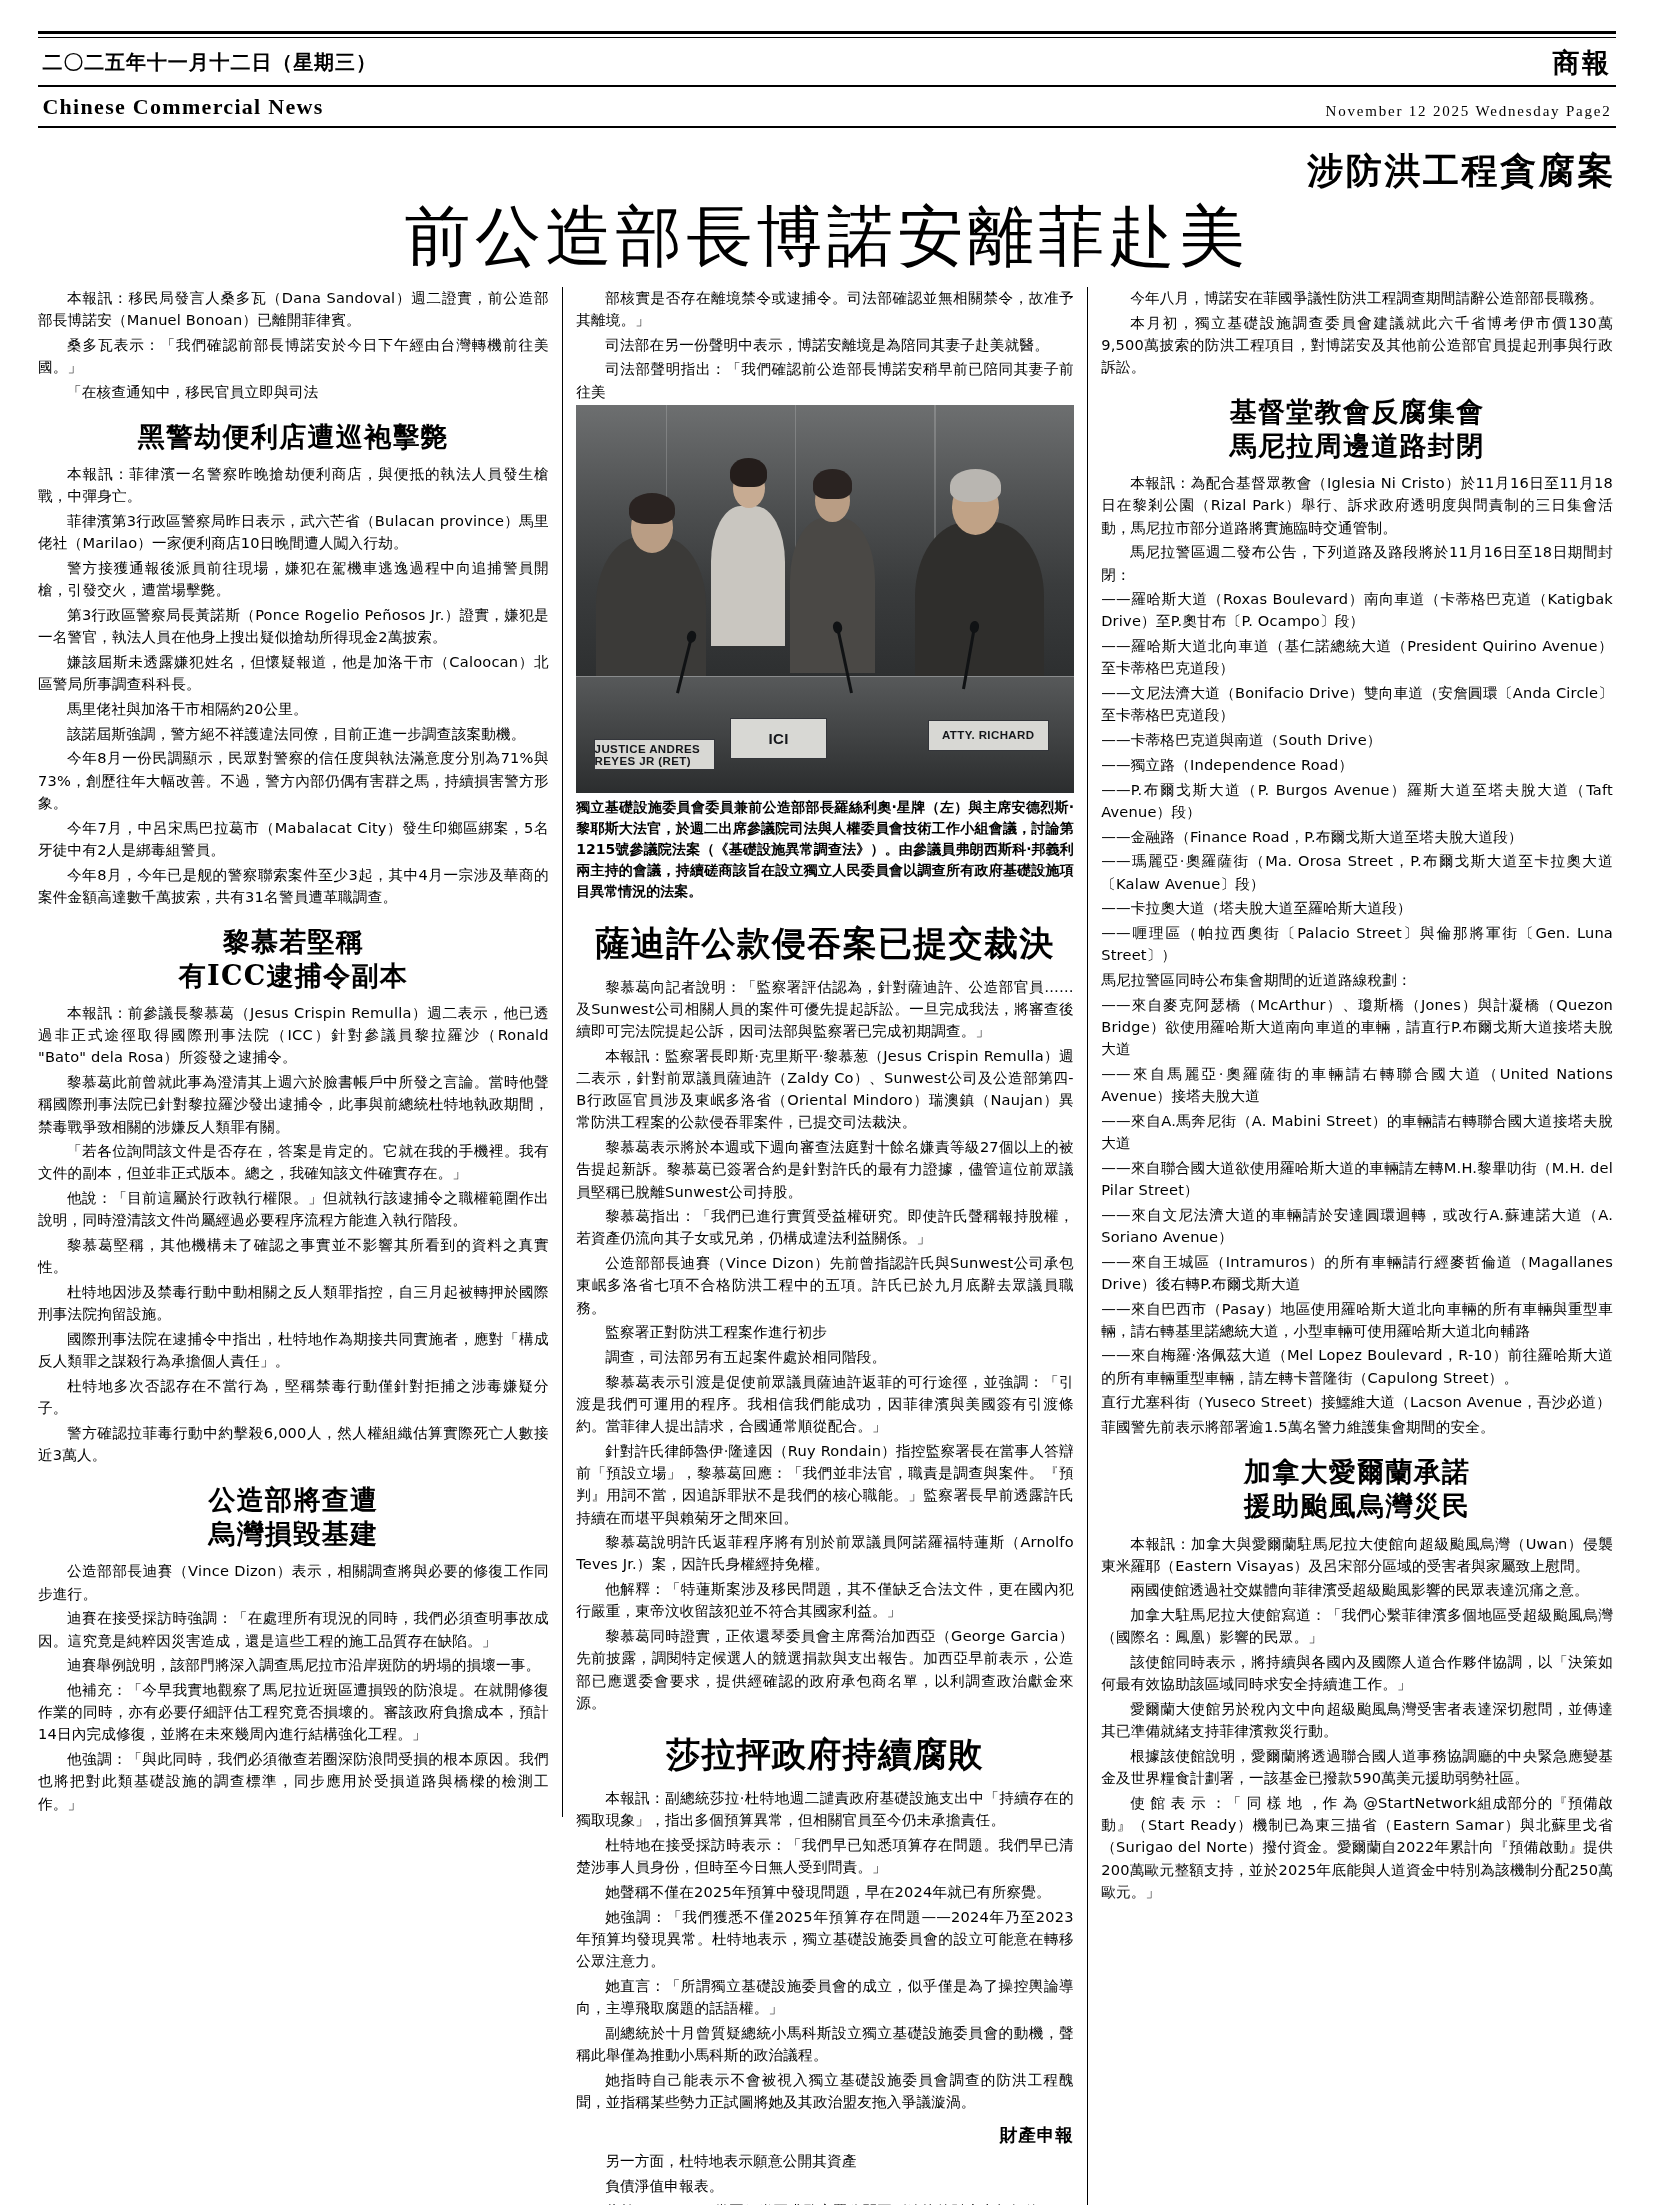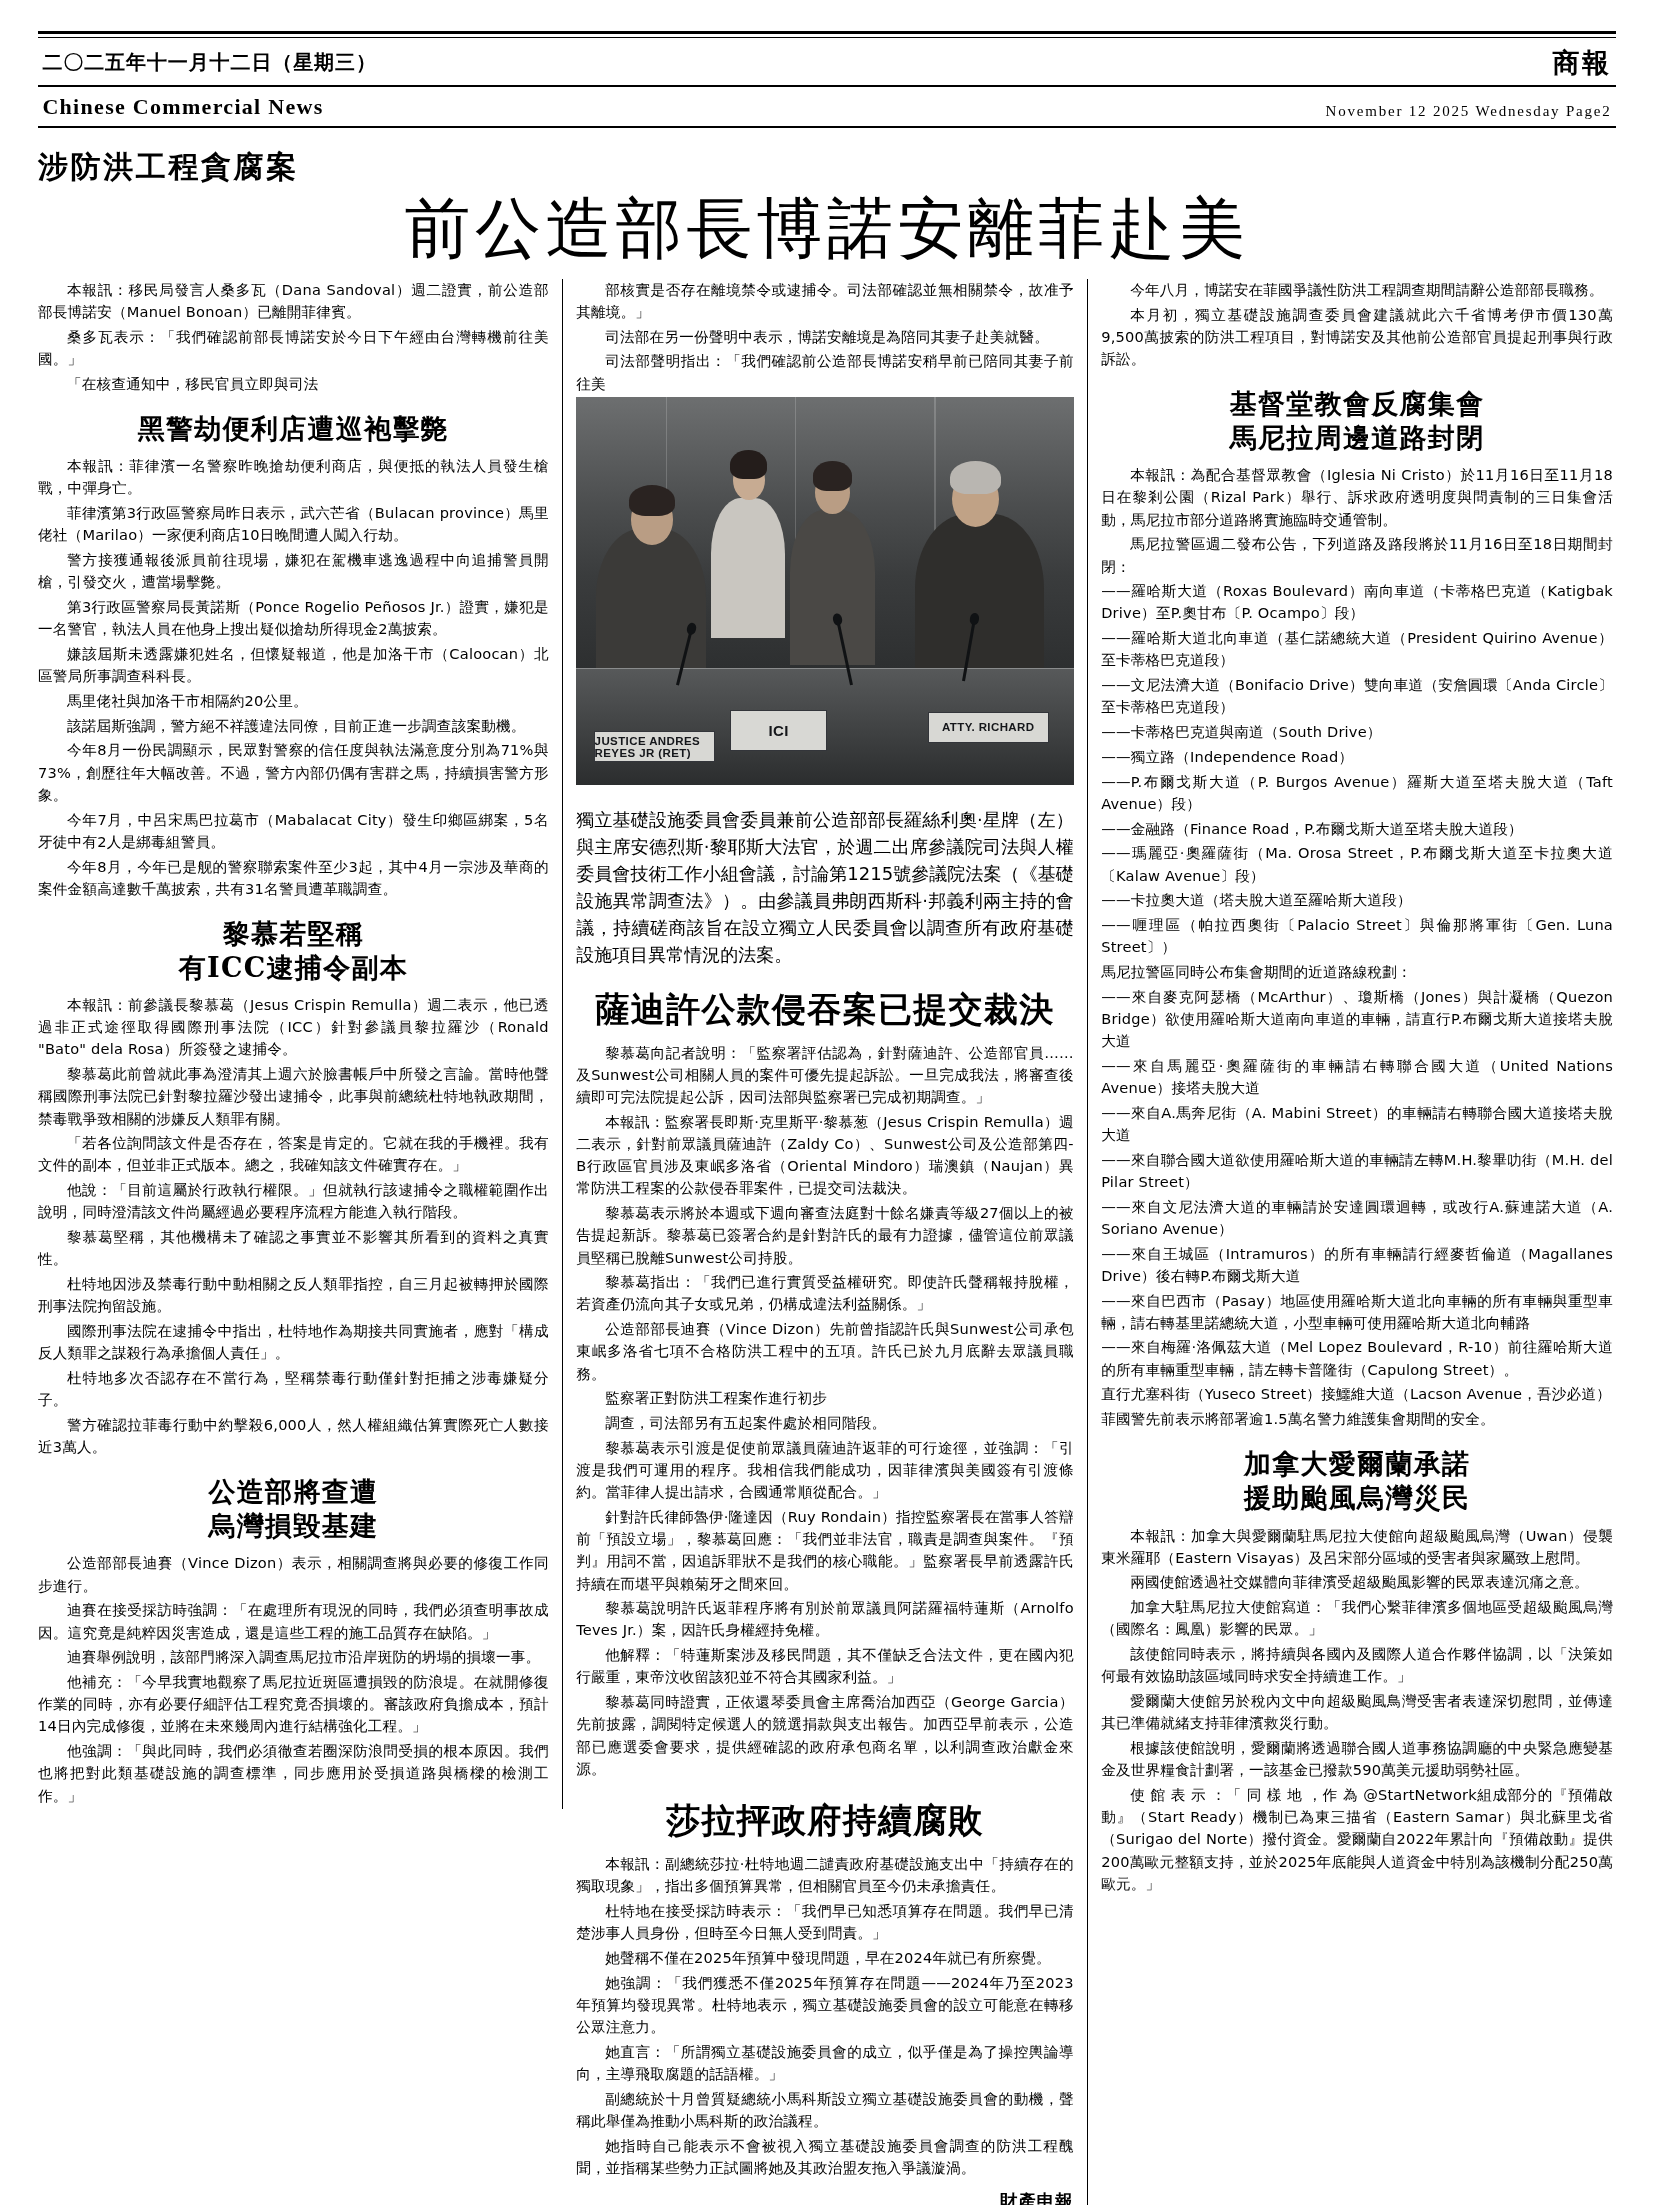--- a/index.html
+++ b/index.html
@@ -42,24 +42,24 @@
     font-size:22px; font-weight:700; letter-spacing:1.3px;
   }
   .subhead-right {
     font-family:"Liberation Serif", serif;
     font-size:15px; letter-spacing:1.8px;
   }
   .rule-thick { height:2.2px; background:#000; margin:0 0 0 0; }
 
   
   .kicker {
-    text-align:left;
+    text-align:right;
     font-family:Liberation Serif, serif;
     font-weight:700;
-    font-size:30px;
+    font-size:36px;
     letter-spacing:2.6px;
     margin:19.4px 0 4.4px 0;
   }
   .headline {
     text-align:center;
     font-family:"DejaVu Serif", serif;
     font-weight:400;
     font-size:66px;
     letter-spacing:4.4px;
     line-height:1.08;
@@ -171,25 +171,26 @@
     position:absolute;
     width:2.6px; background:#101214; transform-origin:bottom center;
   }
   .photo .mic:after {
     content:""; position:absolute; top:-7px; left:-3.5px;
     width:9.7px; height:11.5px; border-radius:50%; background:#101214;
   }
 
   .caption {
     font-family:"DejaVu Sans", sans-serif;
-    font-size:18px;
+    font-size:14px;
     line-height:1.5;
     text-align:justify;
     text-indent:0;
-    margin:21px 0 0 0;
+    margin:4px 0 0 0;
+    font-weight:bold;
   }
 </style>
 </head>
 <body>
 
 <div class="page">
 
   <div>
     <div class="masthead-rule-top"></div>
     <div class="masthead-rule-gap"></div>

